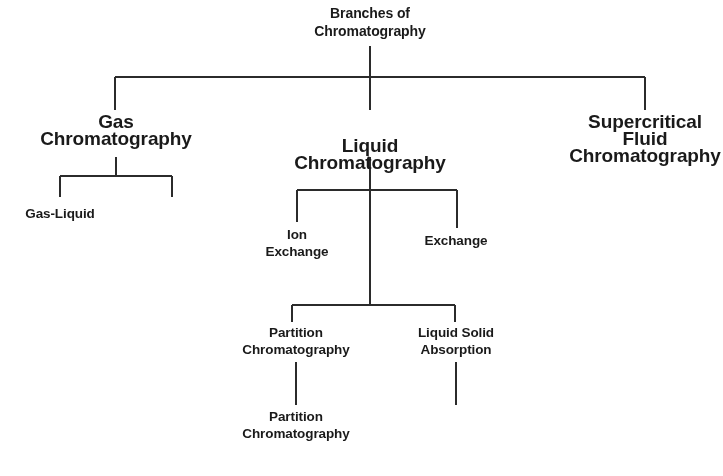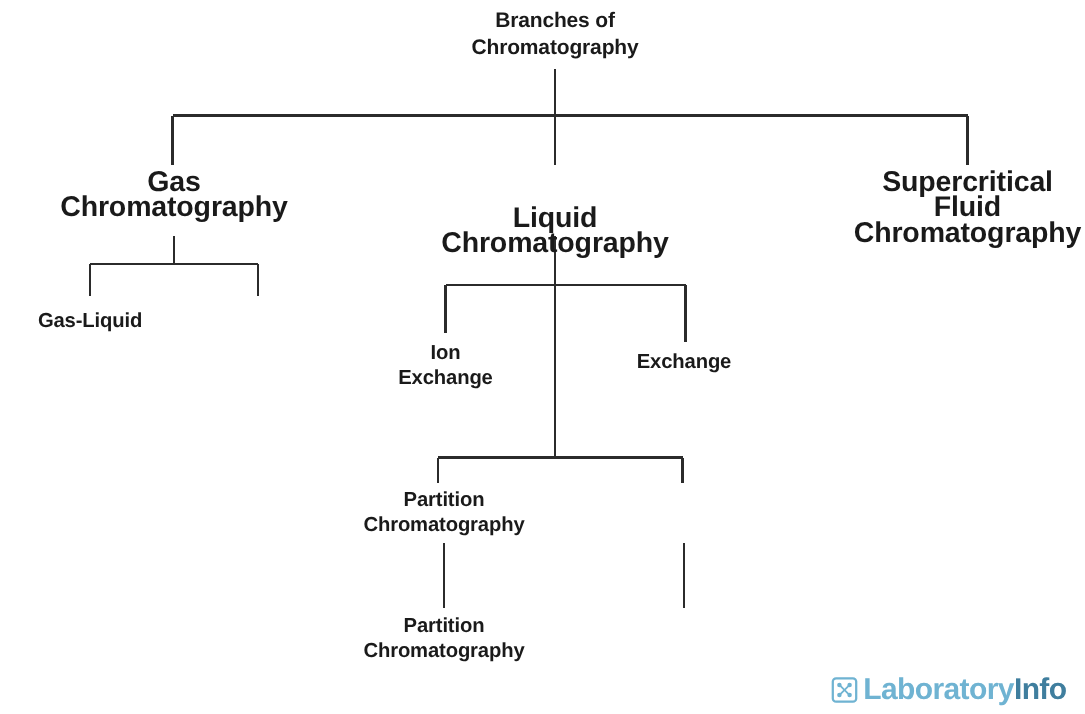--- a/index.html
+++ b/index.html
@@ -123,31 +123,21 @@
 
 
   <div class="node leaf" style="left:297px; top:226px; width:140px;">Ion
 Exchange</div>
 
   <div class="node leaf" style="left:456px; top:232px; width:140px;">Exchange</div>
 
   <div class="node leaf" style="left:296px; top:324px; width:175px;">Partition
 Chromatography</div>
 
+  <div class="node leaf" style="left:456px; top:324px; width:165px;">Liquid Solid
+Absorption</div>
 
   <div class="node leaf" style="left:296px; top:408px; width:175px;">Partition
 Chromatography</div>
 
 
-  <div id="logo">
-    <svg class="logo-mark" width="18" height="18" viewBox="0 0 18 18">
-      <rect x="1.2" y="1.2" width="15.6" height="15.6" rx="2.2" fill="none" stroke="#6fb3d2" stroke-width="1.5"></rect>
-      <circle cx="5.6" cy="5.6" r="1.5" fill="#6fb3d2"></circle>
-      <circle cx="12.4" cy="5.6" r="1.5" fill="#6fb3d2"></circle>
-      <circle cx="5.6" cy="12.4" r="1.5" fill="#6fb3d2"></circle>
-      <circle cx="12.4" cy="12.4" r="1.5" fill="#6fb3d2"></circle>
-      <line x1="5.6" y1="5.6" x2="12.4" y2="12.4" stroke="#6fb3d2" stroke-width="1.2"></line>
-      <line x1="12.4" y1="5.6" x2="5.6" y2="12.4" stroke="#6fb3d2" stroke-width="1.2"></line>
-    </svg>
-    <span class="logo-text"><span class="lab">Laboratory</span><span class="info">Info</span></span>
-  </div>
 
 </div>
 
 </body></html>

